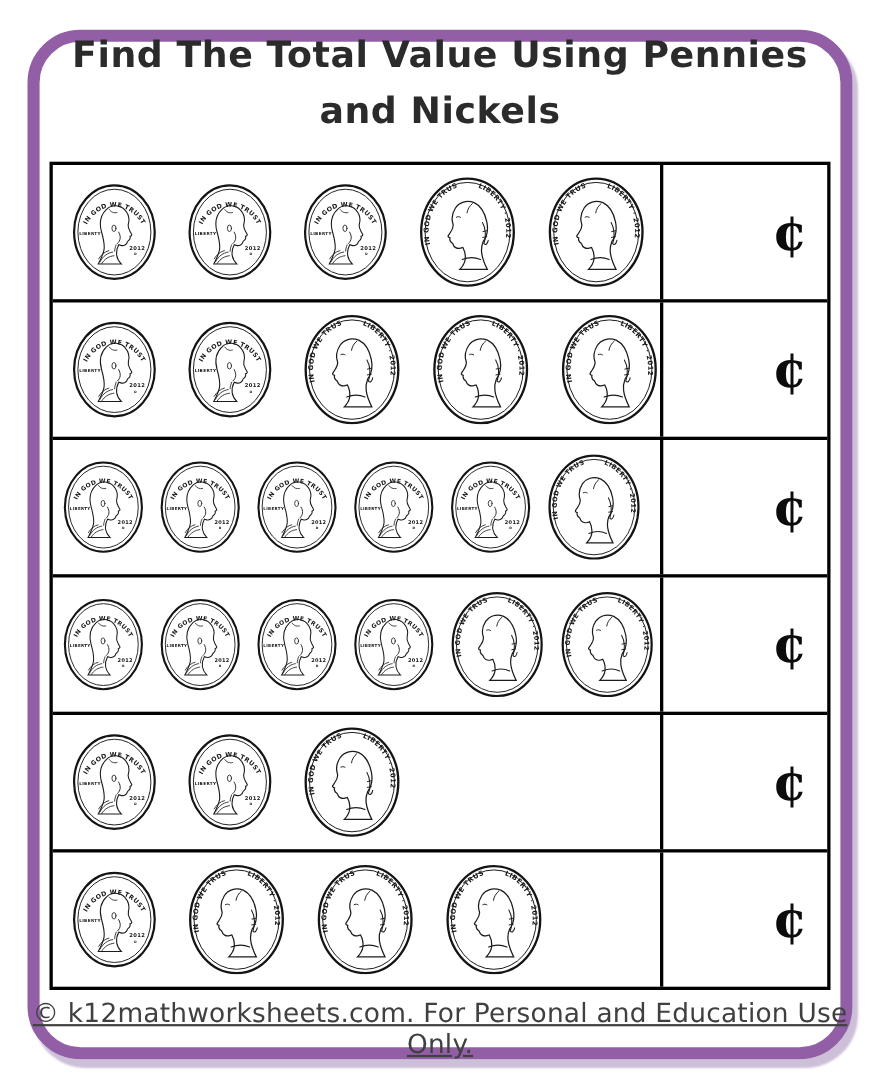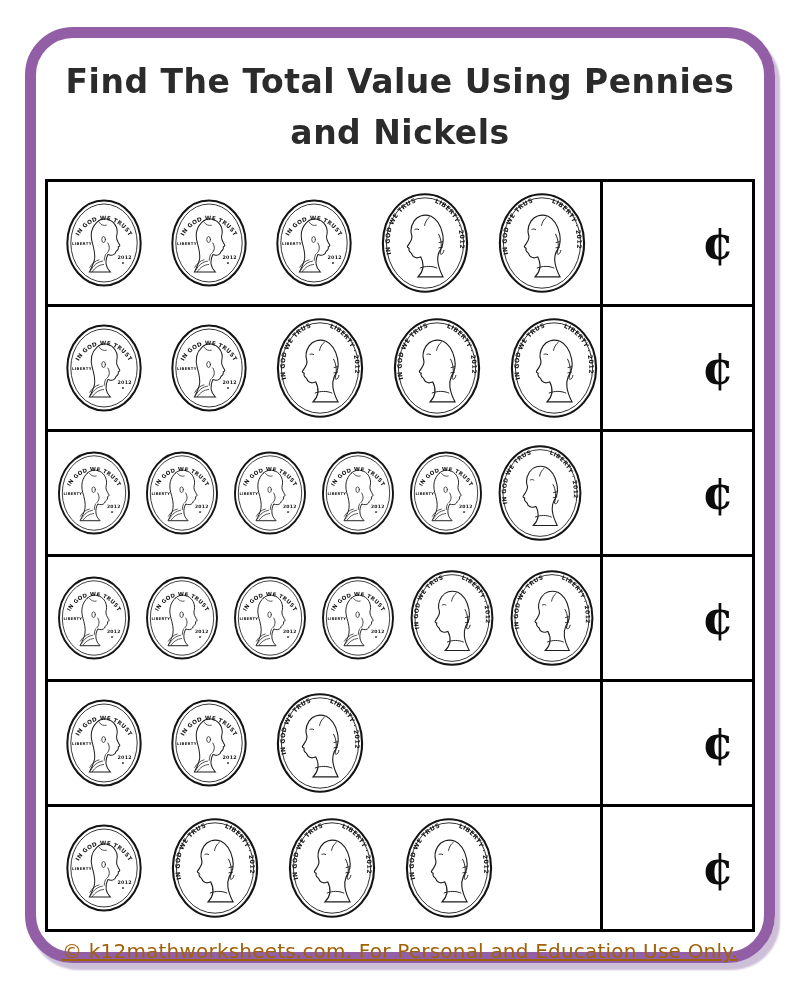--- a/index.html
+++ b/index.html
@@ -6,21 +6,21 @@
   body{
     width:800px;height:988px;position:relative;overflow:hidden;
     font-family:"DejaVu Sans",sans-serif;color:#222;
   }
   
   .frame{
     position:absolute;left:25px;top:27px;width:750px;height:936px;
     box-sizing:border-box;border:11px solid #925fa6;border-radius:48px;
     box-shadow:5px 7px 2px #cdbfd8;pointer-events:none;
   }
-  .content{position:relative;padding-top:56px;}
+  .content{position:relative;padding-top:24px;}
   h1.title{
     margin:0 auto;max-width:690px;text-align:center;
     font-size:33px;line-height:1.55;font-weight:700;color:#2b2b2b;
     letter-spacing:.5px;
   }
   h2.subtitle{
     margin:8px auto 0;text-align:center;
     font-size:20px;font-weight:700;color:#262626;letter-spacing:.3px;
   }
   
@@ -49,21 +49,21 @@
   .row.tight .coin.penny{width:76px;height:84px;}
   .row.tight .coin.nickel{width:88px;height:96px;}
   .coin-art text{
     font-family:"DejaVu Sans",sans-serif;font-weight:700;fill:#161616;
     letter-spacing:.4px;
   }
   .footer{
     margin-top:7px;text-align:center;
   }
   .footer span{
-    font-size:20px;color:#a16207;text-decoration:underline;
+    font-size:24px;color:#404040;text-decoration:underline;
     font-family:"DejaVu Sans",sans-serif;letter-spacing:.2px;
   }
 </style>
 </head>
 <body>
 
 <svg width="0" height="0" style="position:absolute" aria-hidden="true">
   <defs>
     <path id="penny-motto-path" d="M14,57 A38,44 0 0 1 86,57" fill="none"></path>
     <path id="nickel-motto-path" d="M12,72 A40.5,47.5 0 0 1 42,10" fill="none"></path>

